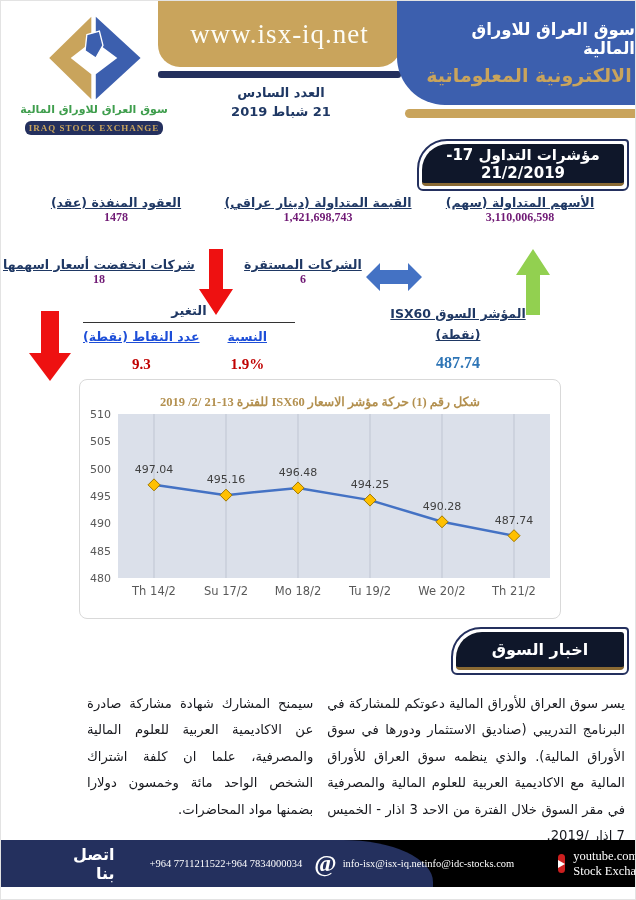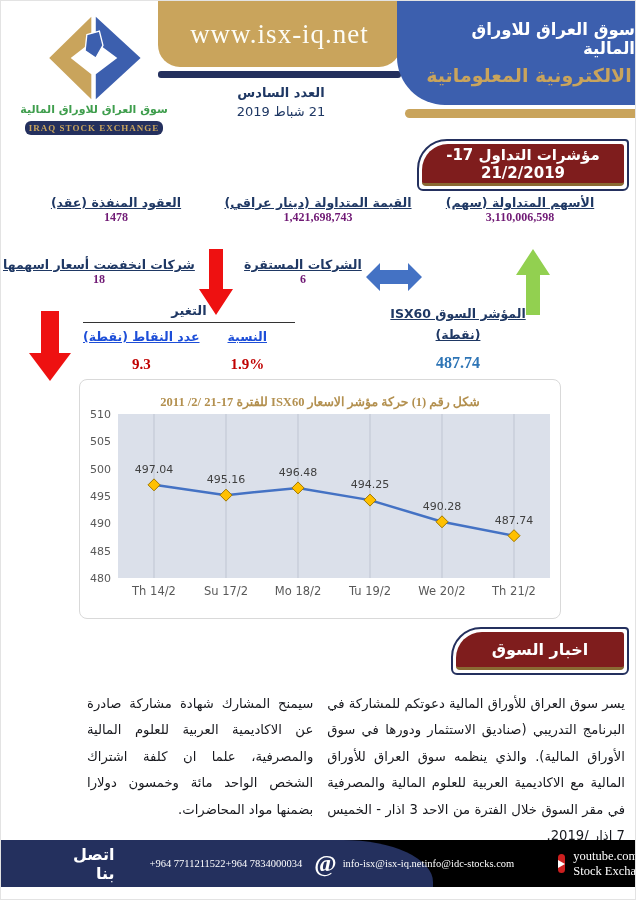--- a/index.html
+++ b/index.html
@@ -19,40 +19,40 @@
     font-family:"Liberation Serif",serif;border-radius:6px;}
   .url-banner{
     position:absolute;left:157px;top:0;width:243px;height:66px;
     background:#c9a45c;border-radius:0 0 22px 22px;
     display:flex;align-items:center;justify-content:center;
   }
   .url-text{color:#fdfdf6;font-size:27px;font-family:"Liberation Serif",serif;letter-spacing:1px;}
   .url-underbar{position:absolute;left:157px;top:70px;width:243px;height:7px;background:#24305e;border-radius:3px;}
   .issue-block{position:absolute;left:200px;top:84px;width:160px;text-align:center;color:#1f3864;direction:rtl;}
   .issue-line{font-size:13px;font-weight:bold;}
-  .date-line{font-size:13px;font-weight:normal;margin-top:4px;}
+  .date-line{font-size:13px;font-weight:bold;margin-top:4px;}
   .head-banner{
     position:absolute;right:0;top:0;width:238px;height:104px;
     background:#3c5fae;border-bottom-left-radius:48px;
     display:flex;flex-direction:column;justify-content:center;align-items:center;
     padding-left:26px;direction:rtl;
   }
   .head-banner-l1{color:#ffffff;font-size:16.5px;font-weight:bold;}
   .head-banner-l2{color:#c9a45c;font-size:19px;font-weight:bold;margin-top:6px;}
   .head-gold-swoosh{
     position:absolute;right:0;top:108px;width:230px;height:9px;
     background:#c9a45c;border-bottom-left-radius:40px;border-top-left-radius:40px;
   }
   
   .sec-banner{
     position:absolute;border:2px solid #24305e;
     border-radius:30px 4px 6px 6px;padding:3px;background:#ffffff;
   }
   .sec-banner-inner{
-    background:#7f1d1d;border-radius:26px 3px 4px 4px;
+    background:#0f172a;border-radius:26px 3px 4px 4px;
     border-bottom:3px solid #8a6a33;
     color:#ffffff;font-weight:bold;text-align:center;direction:rtl;
     display:flex;align-items:center;justify-content:center;
   }
   #indicators-banner{right:6px;top:138px;width:212px;height:52px;}
   #indicators-banner .sec-banner-inner{width:100%;height:100%;font-size:15px;}
   #news-banner{right:6px;top:626px;width:178px;height:48px;}
   #news-banner .sec-banner-inner{width:100%;height:100%;font-size:16px;}
   
   .stats-grid{
@@ -215,21 +215,21 @@
         </div>
       </div>
     </div>
   </div>
 
   <svg class="big-red-arrow" width="42" height="70" viewBox="0 0 42 70">
     <polygon points="21,70 0,42 12,42 12,0 30,0 30,42 42,42" fill="#ee1111"></polygon>
   </svg>
 
   <div class="chart-box">
-    <div class="chart-title">شكل رقم (1) حركة مؤشر الاسعار ISX60 للفترة 17-21 /2/ 2011</div>
+    <div class="chart-title">شكل رقم (1) حركة مؤشر الاسعار ISX60 للفترة 13-21 /2/ 2019</div>
     <svg id="chart-svg" width="478" height="198" viewBox="0 0 478 198">
         <rect x="38" y="4" width="432" height="164" fill="#dbe0ea"></rect>
         <line x1="74" y1="4" x2="74" y2="168" stroke="#bfc5d2" stroke-width="1"></line>
         <line x1="146" y1="4" x2="146" y2="168" stroke="#bfc5d2" stroke-width="1"></line>
         <line x1="218" y1="4" x2="218" y2="168" stroke="#bfc5d2" stroke-width="1"></line>
         <line x1="290" y1="4" x2="290" y2="168" stroke="#bfc5d2" stroke-width="1"></line>
         <line x1="362" y1="4" x2="362" y2="168" stroke="#bfc5d2" stroke-width="1"></line>
         <line x1="434" y1="4" x2="434" y2="168" stroke="#bfc5d2" stroke-width="1"></line>
         <text x="31" y="172" text-anchor="end" font-size="11" fill="#595959" font-family="DejaVu Sans,sans-serif">480</text>
         <text x="31" y="144.66666666666669" text-anchor="end" font-size="11" fill="#595959" font-family="DejaVu Sans,sans-serif">485</text>

